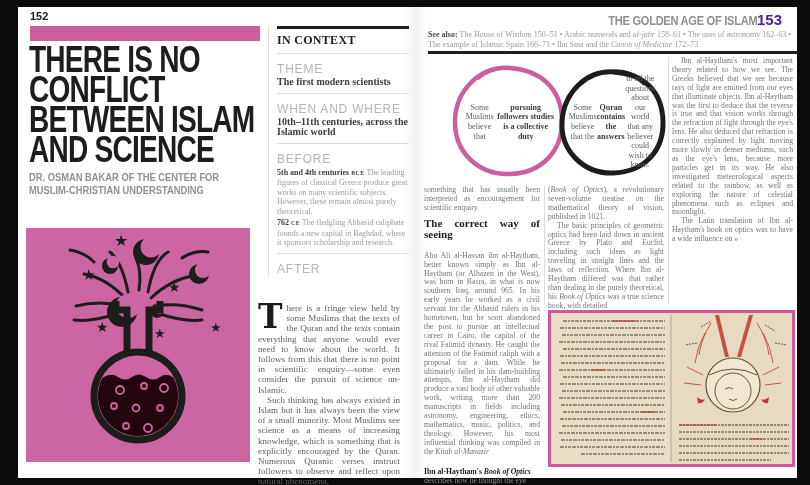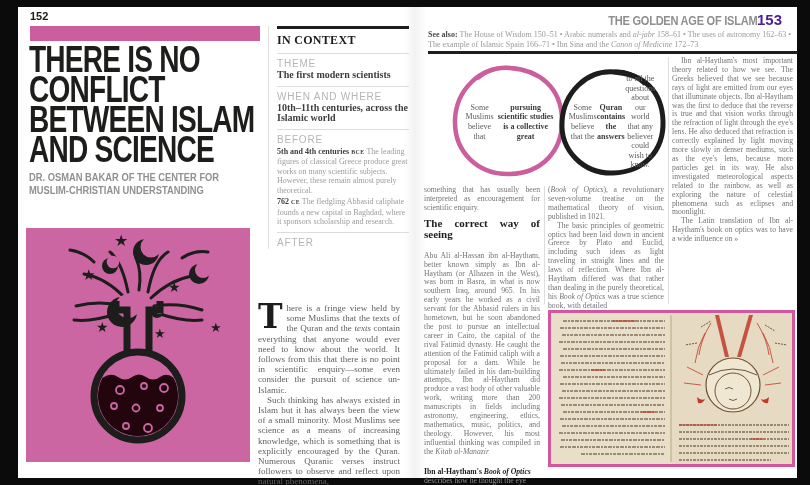--- a/index.html
+++ b/index.html
@@ -9,21 +9,21 @@
   
   .pagenum-left{position:absolute;left:12px;top:3px;font-family:"Liberation Sans",sans-serif;font-weight:bold;font-size:11px;color:#1d1d1b;}
   .pinkbar{position:absolute;left:12px;top:19px;width:230px;height:15px;background:#cb5f9e;}
   .headline{position:absolute;left:11px;top:38px;width:300px;font-family:"Liberation Sans",sans-serif;font-weight:bold;font-size:36px;line-height:30px;letter-spacing:-1px;color:#1d1d1b;transform:scaleX(.78);transform-origin:0 0;}
   .headline span{display:block;}
   .subhead{position:absolute;left:11px;top:164px;width:300px;font-family:"Liberation Sans",sans-serif;font-weight:bold;font-size:11px;line-height:13px;color:#8f9092;transform:scaleX(.85);transform-origin:0 0;}
   .subhead span{display:block;}
   .incontext{position:absolute;left:250px;top:19px;width:132px;border-left:1px solid #e0e0e0;padding-left:8px;box-sizing:content-box;}
   .ic-rule{height:3px;background:#1d1d1b;margin-bottom:4px;}
   .ic-head{font-size:12px;font-weight:bold;color:#1d1d1b;letter-spacing:.3px;margin:0 0 4px 0;}
-  .ic-label{font-family:"Liberation Sans",sans-serif;font-size:10px;letter-spacing:.8px;color:#b5b5b5;margin:0 0 1px 0;}
+  .ic-label{font-family:"Liberation Sans",sans-serif;font-size:12px;letter-spacing:.8px;color:#b5b5b5;margin:8px 0 1px 0;}
   .ic-value{font-size:10px;font-weight:bold;color:#3d3d3d;line-height:10.5px;margin:0;}
   .ic-body{font-size:8px;line-height:9.5px;color:#9c9c9c;margin:2px 0 0 0;}
   .ic-div{border:none;border-top:1px solid #dcdcdc;margin:5px 0 4px 0;}
   .illus{position:absolute;left:8px;top:221px;width:224px;height:234px;background:#cc66a3;}
   .lbody{position:absolute;left:240px;top:296px;width:142px;font-size:9px;line-height:10.2px;color:#5f6062;text-align:justify;}
   .lbody p{margin:0;}
   .dropcap{float:left;font-family:"DejaVu Serif",serif;font-weight:bold;font-size:33px;line-height:26px;color:#1d1d1b;margin:1px 4px 0 0;}
   .ind{text-indent:9px;}
   
   .hdr-right{position:absolute;right:15px;top:4px;display:flex;align-items:baseline;}
@@ -155,21 +155,21 @@
     <div class="seealso"><span style="font-weight: bold; color: rgb(74, 74, 74);">See also: </span><span>The House of Wisdom 150–51  •  Arabic numerals and </span><span style="font-style: italic;">al-jabr</span><span> 158–61  •  The uses of astronomy 162–63  •  The example of Islamic Spain 166–71  •  Ibn Sina and the </span><span style="font-style: italic;">Canon of Medicine</span><span> 172–73</span></div>
     <div class="blackrule"></div>
 
     <div class="qcircle" style="left:430px;top:55px;width:122px;height:120px;">
       <svg width="122" height="120" viewBox="0 0 122 120">
         <path d="M62,6 C32,4 8,28 7,58 C6,90 30,113 62,112 C94,111 115,89 114,57 C113,26 92,8 62,6 Z" fill="none" stroke="#cb5f9e" stroke-width="4.5" stroke-linecap="round"></path>
         <path d="M62,6 C50,5 38,9 30,16" fill="none" stroke="#cb5f9e" stroke-width="4" stroke-linecap="round"></path>
       </svg>
       <div class="qtext">
           <span>Some Muslims believe that </span>
-          <span style="font-weight: bold; color: rgb(60, 60, 60);">pursuing scientific studies is a collective great</span>
+          <span style="font-weight: bold; color: rgb(60, 60, 60);">pursuing followers studies is a collective duty</span>
         </div>
     </div>
     <div class="qcircle" style="left:538px;top:60px;width:112px;height:110px;">
       <svg width="112" height="110" viewBox="0 0 112 110">
         <path d="M58,5 C30,3 8,26 6,54 C4,84 28,107 57,106 C88,105 108,84 107,54 C106,24 88,7 58,5 Z" fill="none" stroke="#1d1d1b" stroke-width="5" stroke-linecap="round"></path>
         <path d="M58,5 C68,4 80,8 88,16" fill="none" stroke="#1d1d1b" stroke-width="4.5" stroke-linecap="round"></path>
       </svg>
       <div class="qtext">
           <span>Some Muslims believe that the </span>
           <span style="font-weight: bold; color: rgb(60, 60, 60);">Quran contains the answers</span>

